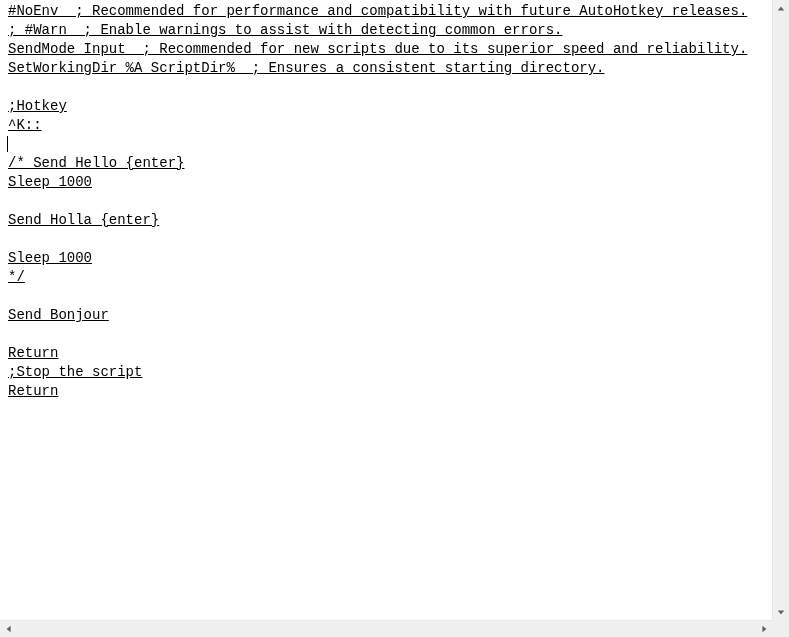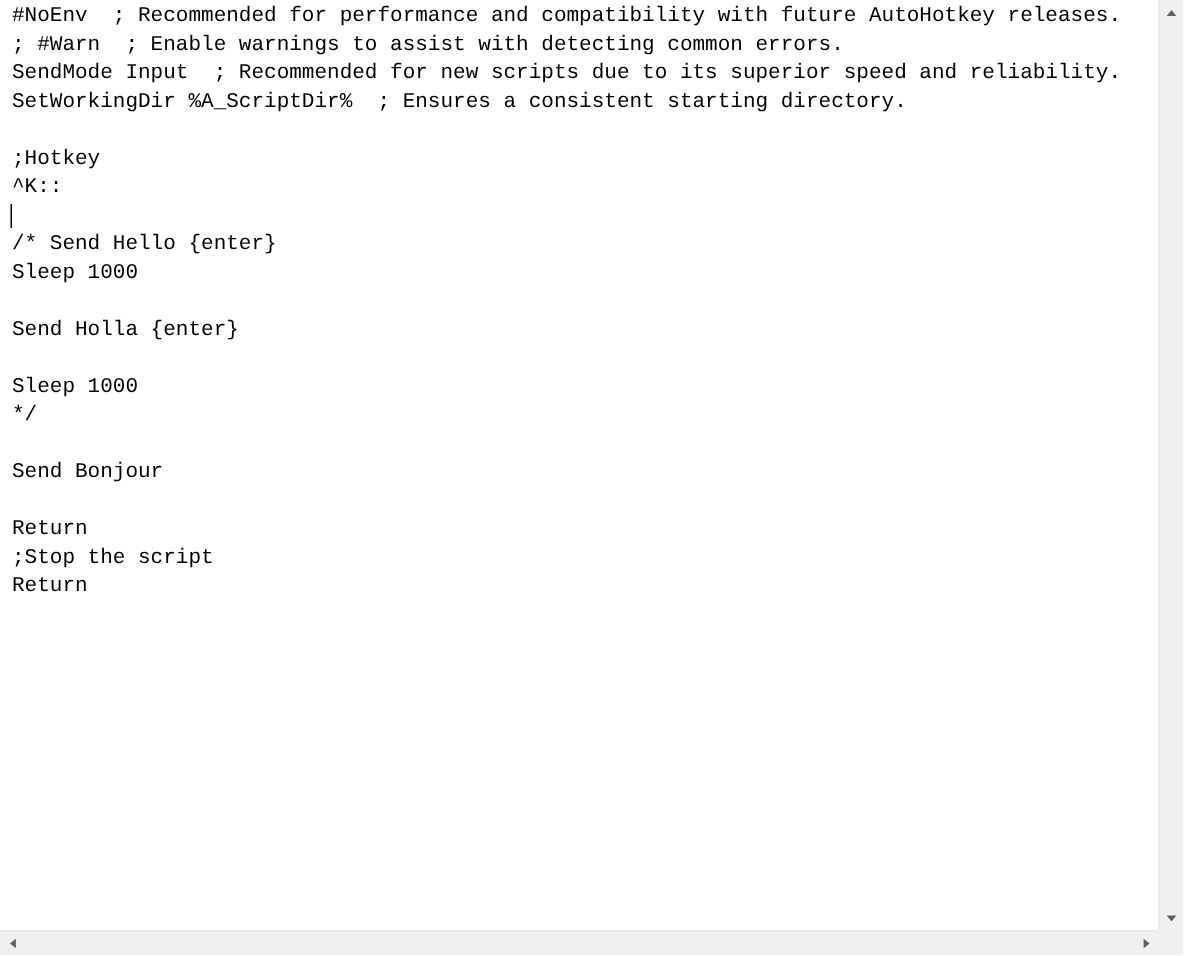--- a/index.html
+++ b/index.html
@@ -28,20 +28,21 @@
     .editor-area {
       flex: 1;
       padding: 2px 8px 2px 8px;
       position: relative;
       overflow: hidden;
       white-space: pre;
     }
     .code-line {
       display: block;
       min-height: 19px;
+      text-decoration: underline;
     }
     .cursor {
       display: inline-block;
       width: 1px;
       height: 16px;
       background: #000;
       vertical-align: text-bottom;
       margin-left: -1px;
     }
     .vscroll {

